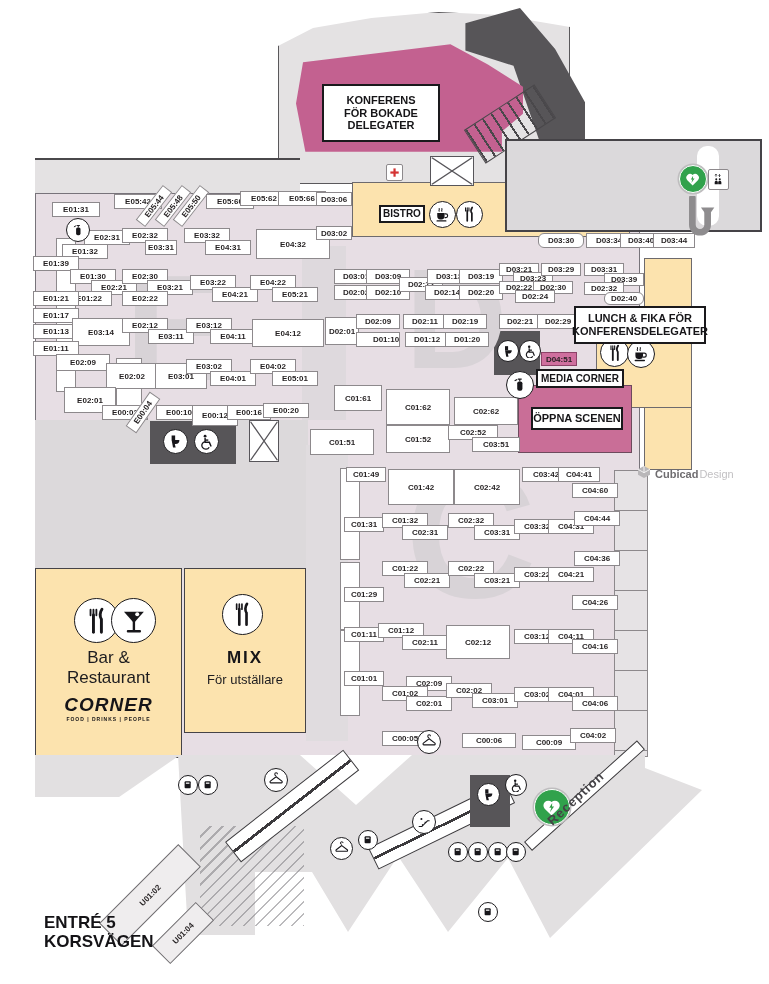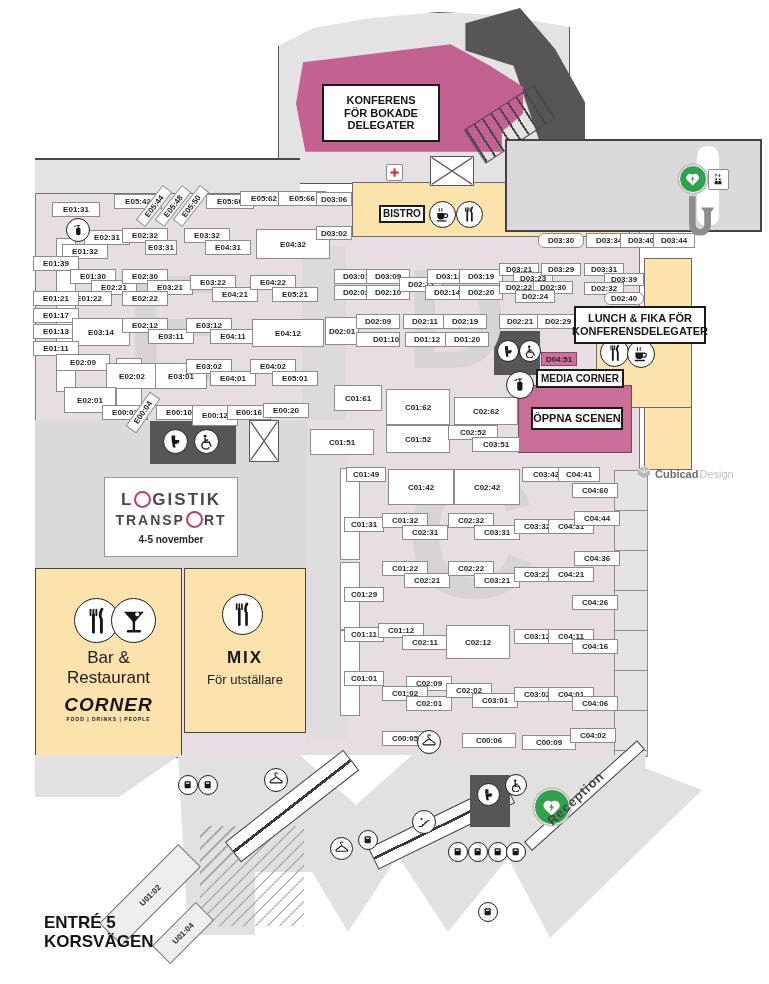--- a/index.html
+++ b/index.html
@@ -461,25 +461,20 @@
   </div>
 
   <div class="lbl-box" style="left:536px;top:369px;width:88px;height:19px;font-size:10px;">
     <span>MEDIA CORNER</span>
   </div>
 
   <div class="lbl-box" style="left:531px;top:407px;width:92px;height:23px;font-size:11px;">
     <span>ÖPPNA SCENEN</span>
   </div>
 
-  <div class="sh logi" style="left:104px;top:477px;width:134px;height:80px;">
-    <div class="l1"><span>L</span><span class="o">O</span><span>GISTIK</span></div>
-    <div class="l2"><span>TRANSP</span><span class="o">O</span><span>RT</span></div>
-    <div class="date">4-5 november</div>
-  </div>
 
   <div class="area-texts" style="left:38px;top:648px;width:141px;">
     <div style="font-size:17px;font-weight:400;color:#1d1c1f;">Bar &amp;</div>
     <div style="font-size:17px;font-weight:400;color:#1d1c1f;">Restaurant</div>
     <div style="font-size:19px;font-weight:700;font-style:italic;letter-spacing:1px;margin-top:6px;">CORNER</div>
     <div style="font-size:5px;font-weight:700;letter-spacing:1px;">FOOD | DRINKS | PEOPLE</div>
   </div>
 
   <div class="area-texts" style="left:187px;top:648px;width:116px;">
     <div style="font-size:17px;font-weight:700;letter-spacing:2px;">MIX</div>

